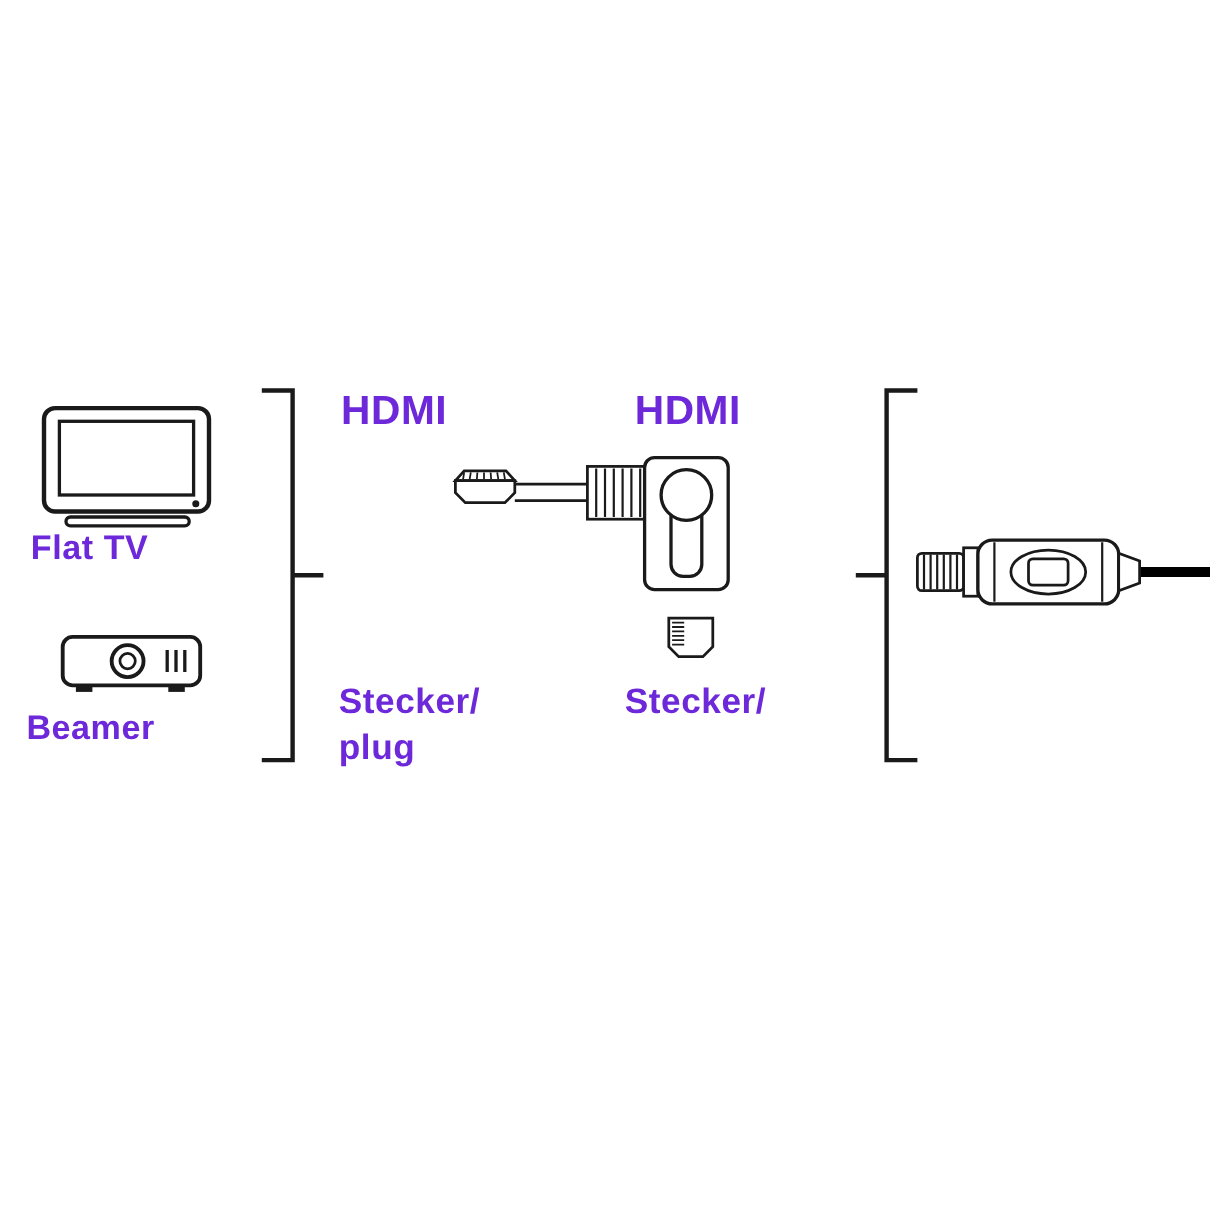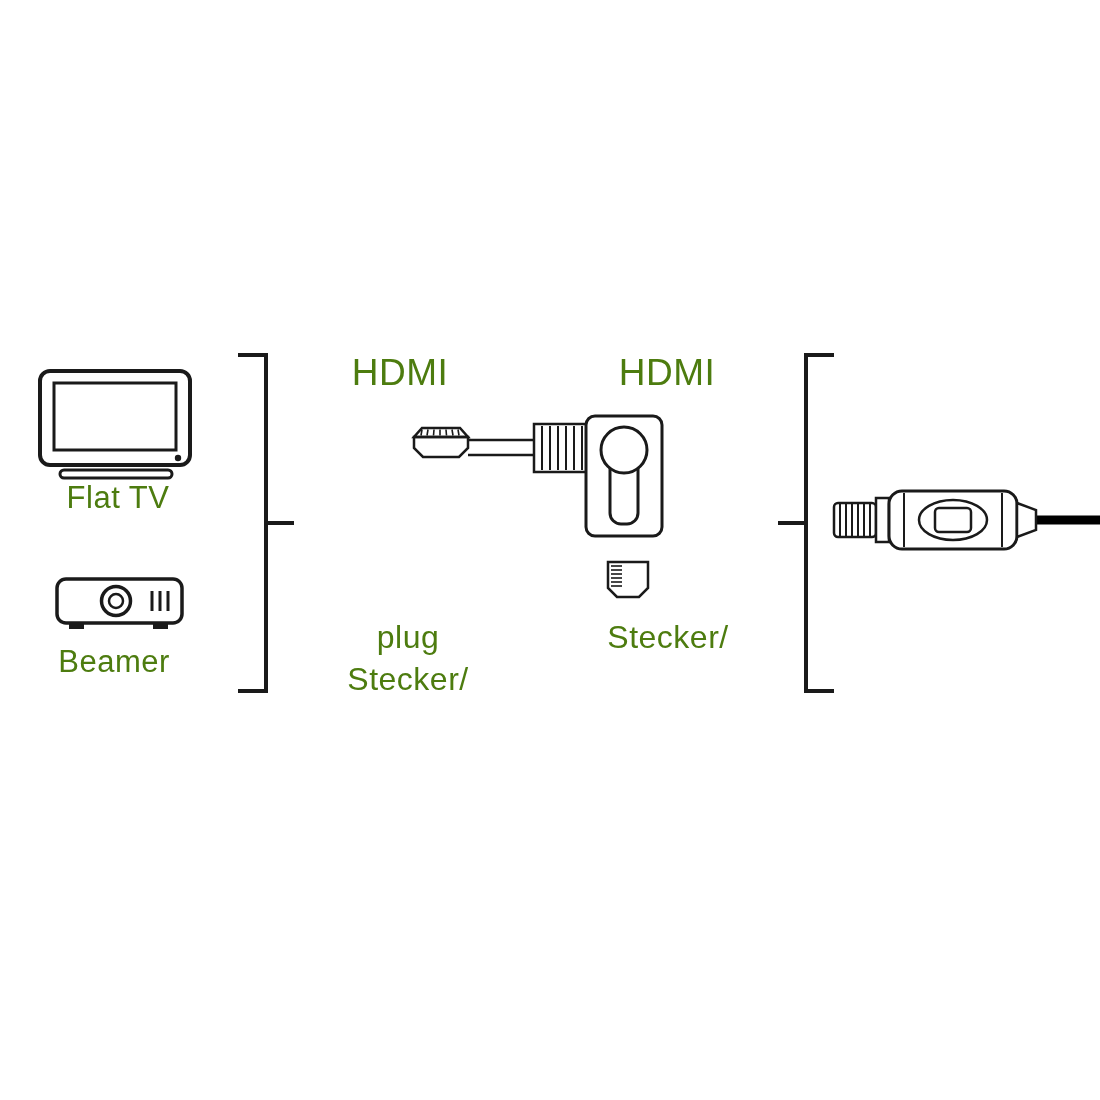--- a/index.html
+++ b/index.html
@@ -6,23 +6,22 @@
   .canvas {
     position:relative;
     width:1100px; height:1100px;
     background:#ffffff;
     font-family:"Liberation Sans", sans-serif;
     overflow:hidden;
   }
   .canvas svg { position:absolute; display:block; }
   .label {
     position:absolute;
-    font-weight:normal;
-    color:#4d7c0f;
-    text-align:center;
+    font-weight:bold;
+    color:#6d28d9;
     letter-spacing:0.5px;
   }
   .hdmi-label   { font-size:37px; }
   .device-label { font-size:31px; }
   .two-line     { font-size:32px; line-height:42px; }
   .stroke { fill:none; stroke:#1a1a1a; }
   .fillwhite { fill:#ffffff; stroke:#1a1a1a; }
 </style>
 </head>
 <body>
@@ -94,22 +93,22 @@
       <line x1="203" y1="156" x2="214" y2="156"></line>
       <line x1="203" y1="160" x2="214" y2="160"></line>
       <line x1="203" y1="164" x2="214" y2="164"></line>
       <line x1="203" y1="168" x2="214" y2="168"></line>
       <line x1="203" y1="172" x2="214" y2="172"></line>
       <line x1="203" y1="176" x2="214" y2="176"></line>
     </g>
   </svg>
 
   <div class="label two-line" style="left:308px; top:616px; width:200px;">
+    <div>Stecker/</div>
     <div>plug</div>
-    <div>Stecker/</div>
   </div>
 
   <div class="label two-line" style="left:568px; top:616px; width:200px;">
     <div>Stecker/</div>
   </div>
 
   <svg style="left:775px; top:352px;" width="62" height="342" viewBox="0 0 62 342">
     <path class="stroke" d="M59,3 H31 V339 H59 M3,171 H31" stroke-width="4"></path>
   </svg>
 

